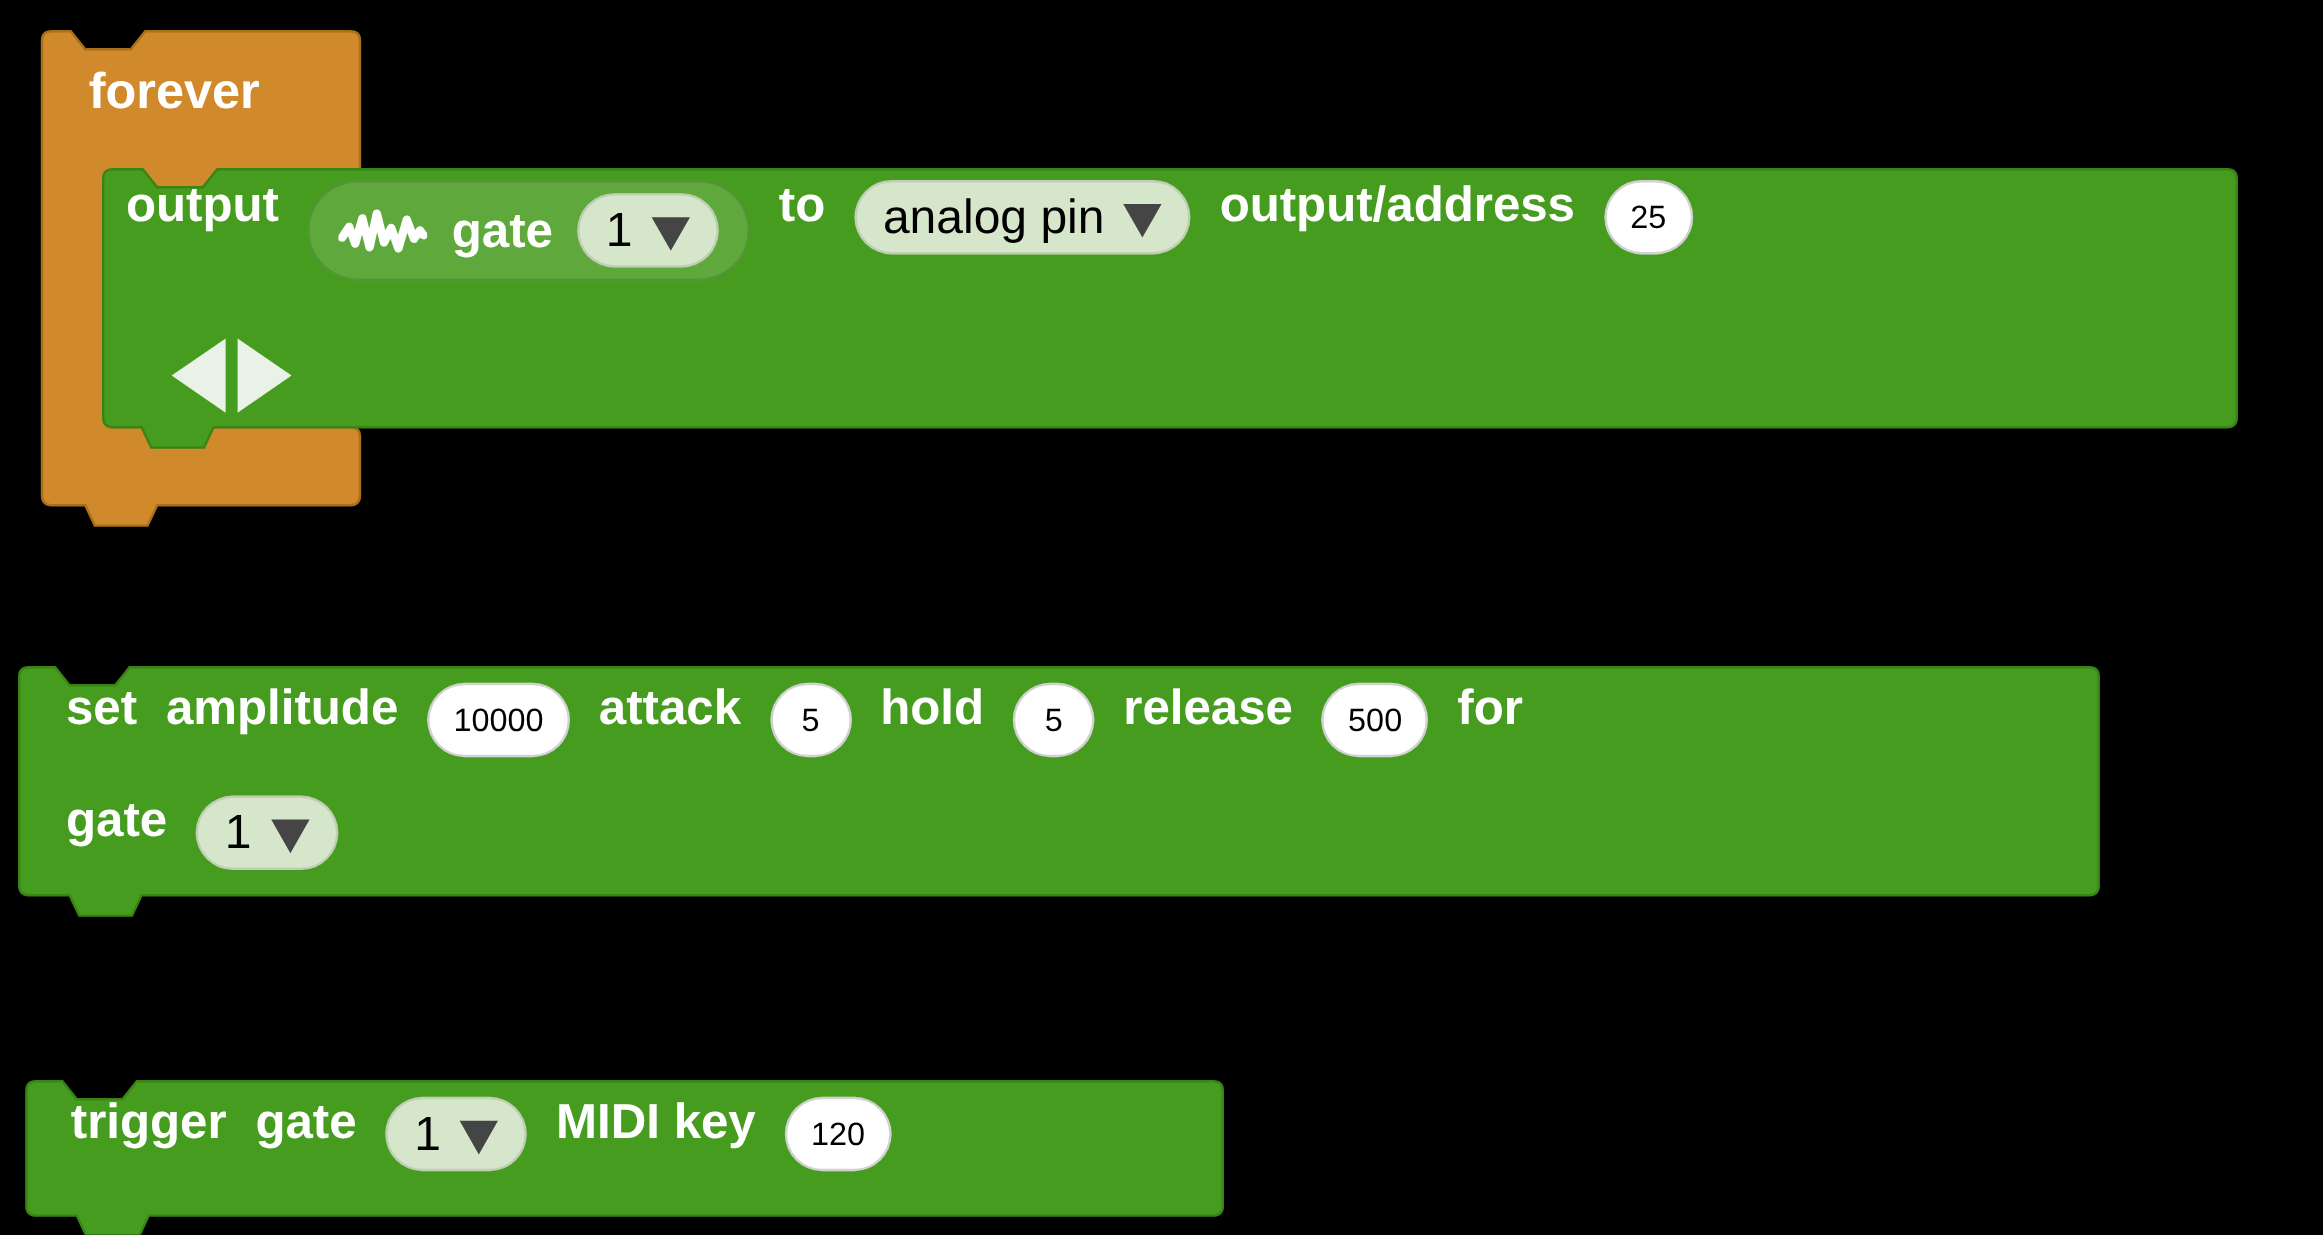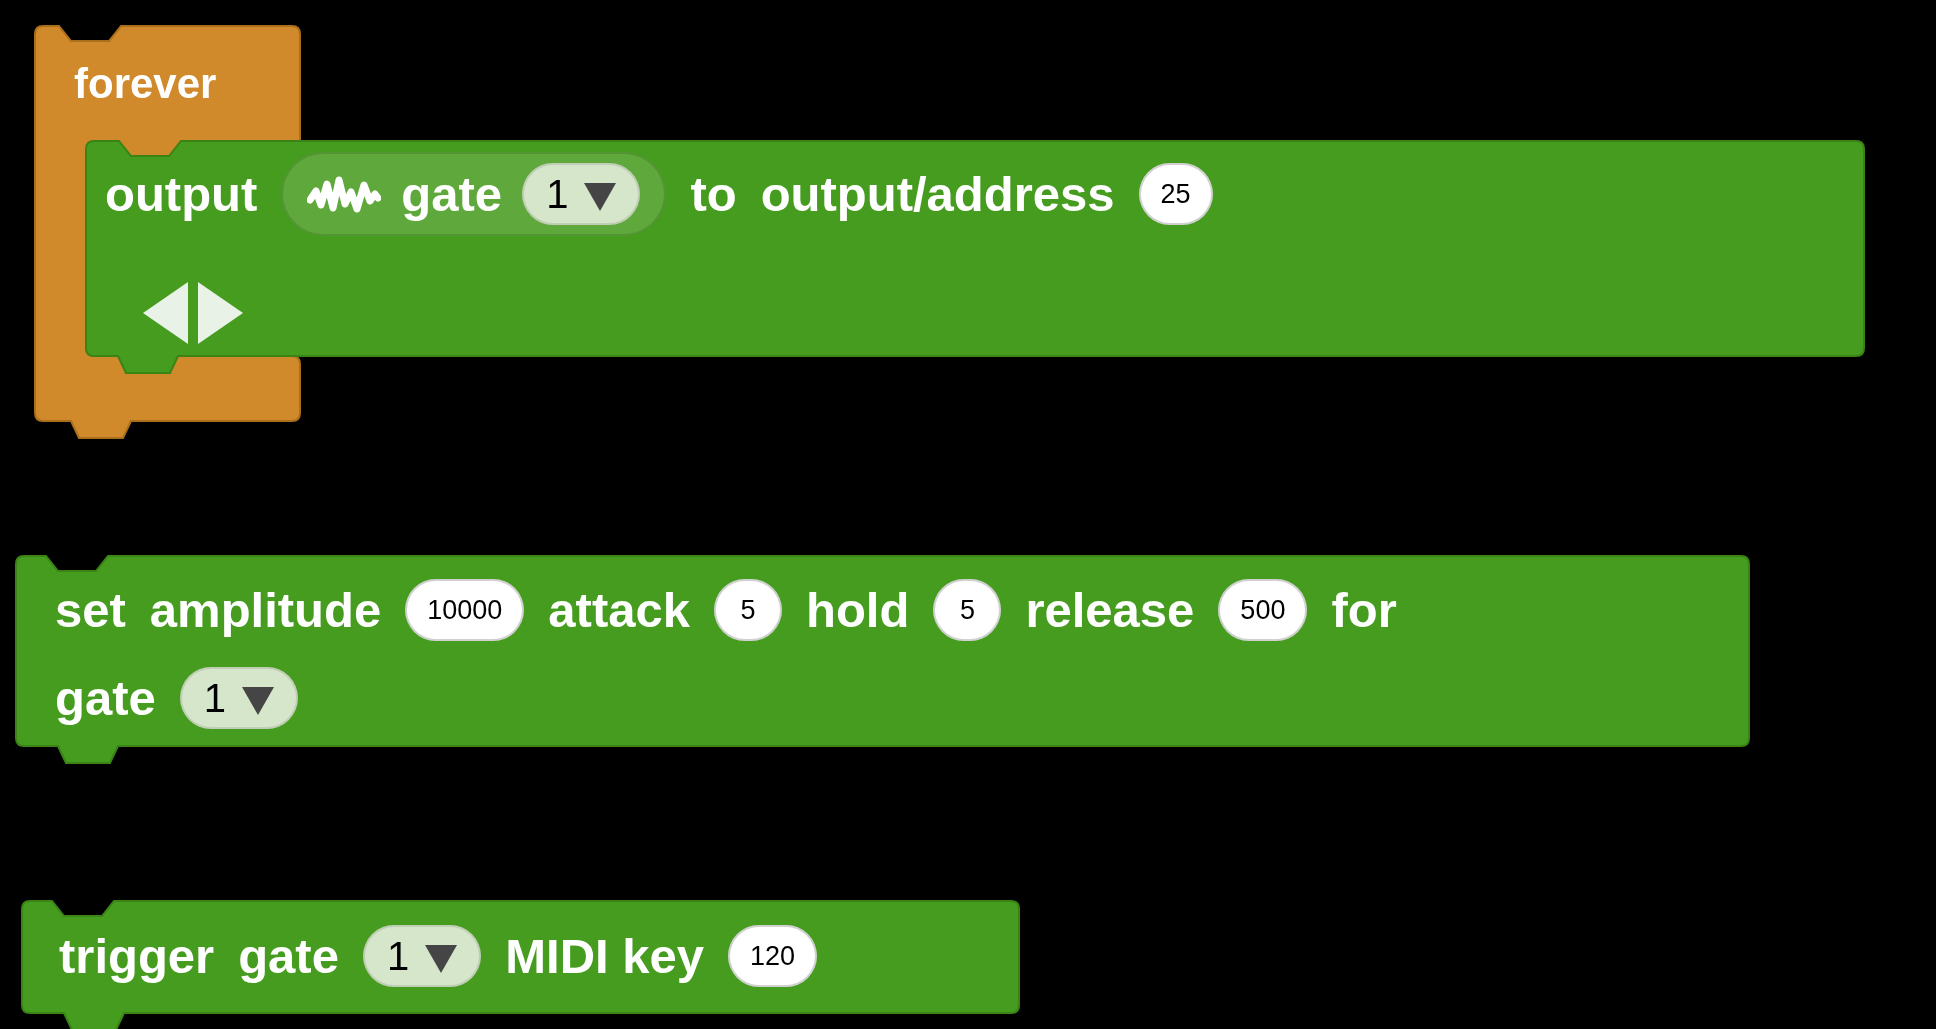--- a/index.html
+++ b/index.html
@@ -1,21 +1,21 @@
 <!DOCTYPE html>
 <html style="--canvas-bg: #000000; --control-fill: #d0892b; --control-stroke: #a96f1a; --block-fill: #469c1f; --block-stroke: #3a8416; --reporter-fill: #5fa93c; --dropdown-fill: #d6e6cb; --input-fill: #ffffff; --arrow-glyph: #454545; --variadic-arrow: #e9f2e6; --label-text: #ffffff; --value-text: #000000;"><head>
 <meta charset="utf-8">
 <style>
   html,body{margin:0;padding:0;background:#000;}
   body{width:1936px;height:1029px;position:relative;overflow:hidden;
        font-family:"Liberation Sans",sans-serif;}
   .block{position:absolute;}
   .shape{position:absolute;left:0;top:0;overflow:visible;pointer-events:none;}
-  .row{position:absolute;display:flex;align-items:center;white-space:nowrap;}
-  .lbl{font-weight:bold;font-size:49px;line-height:1;color:var(--label-text);white-space:nowrap;}
+  .row{position:absolute;display:flex;align-items:flex-start;white-space:nowrap;}
+  .lbl{font-weight:bold;font-size:41px;line-height:1;color:var(--label-text);white-space:nowrap;}
   .pill-input{height:62px;min-width:68px;padding:0 22px;box-sizing:border-box;
       background:var(--input-fill);border-radius:34px;display:flex;align-items:center;
       justify-content:center;font-size:27px;color:var(--value-text);
       box-shadow:inset 0 0 0 2px rgba(0,0,0,.18);}
   .pill-dd{height:62px;padding:0 24px;box-sizing:border-box;background:var(--dropdown-fill);
       border-radius:34px;display:flex;align-items:center;gap:16px;font-size:40px;
       color:var(--value-text);box-shadow:inset 0 0 0 2px rgba(0,0,0,.10);}
   .dd-arrow{width:0;height:0;border-left:16px solid transparent;
       border-right:16px solid transparent;border-top:28px solid var(--arrow-glyph);
       margin-top:6px;}
@@ -54,20 +54,24 @@
       <svg width="74" height="44" viewBox="0 0 74 44">
         <polyline points="3,28 9,19 14,33 20,12 26,36 32,8 38,32 44,20 50,37 57,13 63,29 68,22 71,26" fill="none" stroke="#ffffff" stroke-width="7" stroke-linecap="round" stroke-linejoin="round"></polyline>
       </svg>
       <span class="lbl">gate</span>
       <div class="pill-dd">
         <span>1</span>
         <span class="dd-arrow"></span>
       </div>
     </div>
     <span class="lbl">to</span>
+    <div class="pill-dd">
+      <span>analog pin</span>
+      <span class="dd-arrow"></span>
+    </div>
     <span class="lbl">output/address</span>
     <div class="pill-input">
       <span>25</span>
     </div>
   </div>
   <div class="row" style="left:58px;top:142px;height:62px;gap:10px;">
     <span class="tri tri-left"></span>
     <span class="tri tri-right"></span>
   </div>
 </div>

